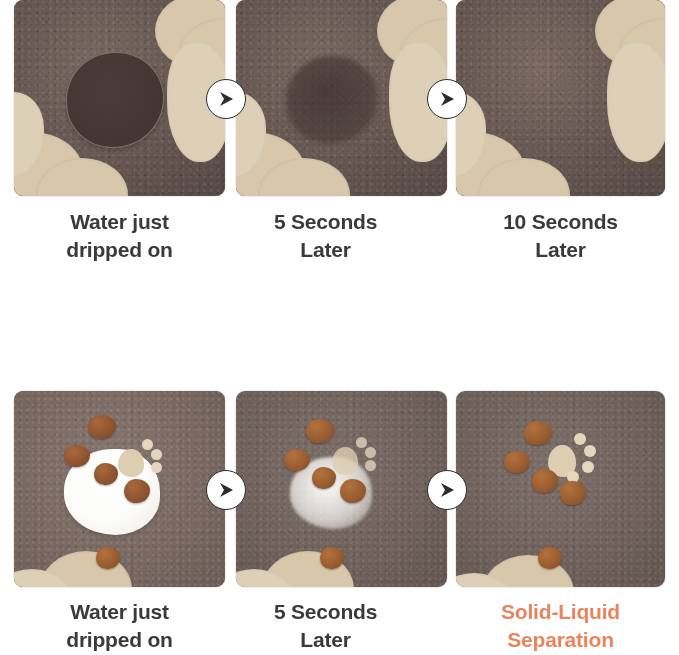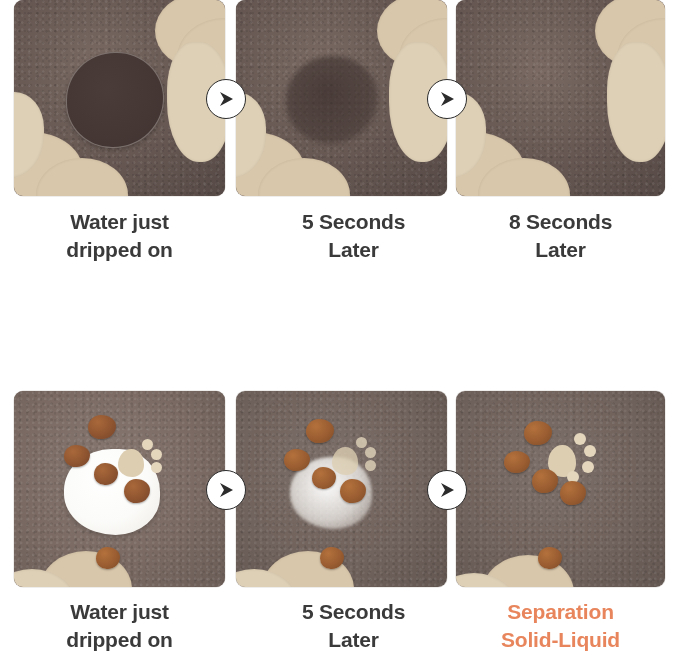--- a/index.html
+++ b/index.html
@@ -181,21 +181,21 @@
     top: 0;
     text-align: center;
     font-family: "Liberation Sans", sans-serif;
     font-weight: bold;
     font-size: 21px;
     line-height: 1.33;
     letter-spacing: -0.2px;
     color: #3a3a3a;
   }
   .caption.c1 { left: 14px;  width: 211px; }
-  .caption.c2 { left: 248px; width: 211px; }
+  .caption.c2 { left: 220px; width: 211px; }
   .caption.c3 { left: 456px; width: 209px; }
   .caption.accent { color: #e8855c; }
   .caption .line { display: block; white-space: nowrap; }
 
   
   .banner {
     position: absolute;
     left: 0;
     top: 277px;
     width: 679px;
@@ -269,21 +269,21 @@
   <div class="caption-row top">
     <div class="caption c1">
       <span class="line">Water just</span>
       <span class="line">dripped on</span>
     </div>
     <div class="caption c2">
       <span class="line">5 Seconds</span>
       <span class="line">Later</span>
     </div>
     <div class="caption c3">
-      <span class="line">8 Seconds</span>
+      <span class="line">10 Seconds</span>
       <span class="line">Later</span>
     </div>
   </div>
 
 
   <div class="panel-row bottom">
 
     <div class="panel p1">
       <div class="mat taupe"></div>
       <div class="bone-blob" style="left:26px; bottom:-40px; width:92px; height:76px;"></div>
@@ -362,18 +362,18 @@
   <div class="caption-row bottom">
     <div class="caption c1">
       <span class="line">Water just</span>
       <span class="line">dripped on</span>
     </div>
     <div class="caption c2">
       <span class="line">5 Seconds</span>
       <span class="line">Later</span>
     </div>
     <div class="caption c3 accent">
+      <span class="line">Solid-Liquid</span>
       <span class="line">Separation</span>
-      <span class="line">Solid-Liquid</span>
     </div>
   </div>
 
 </div>
 
 </body></html>

